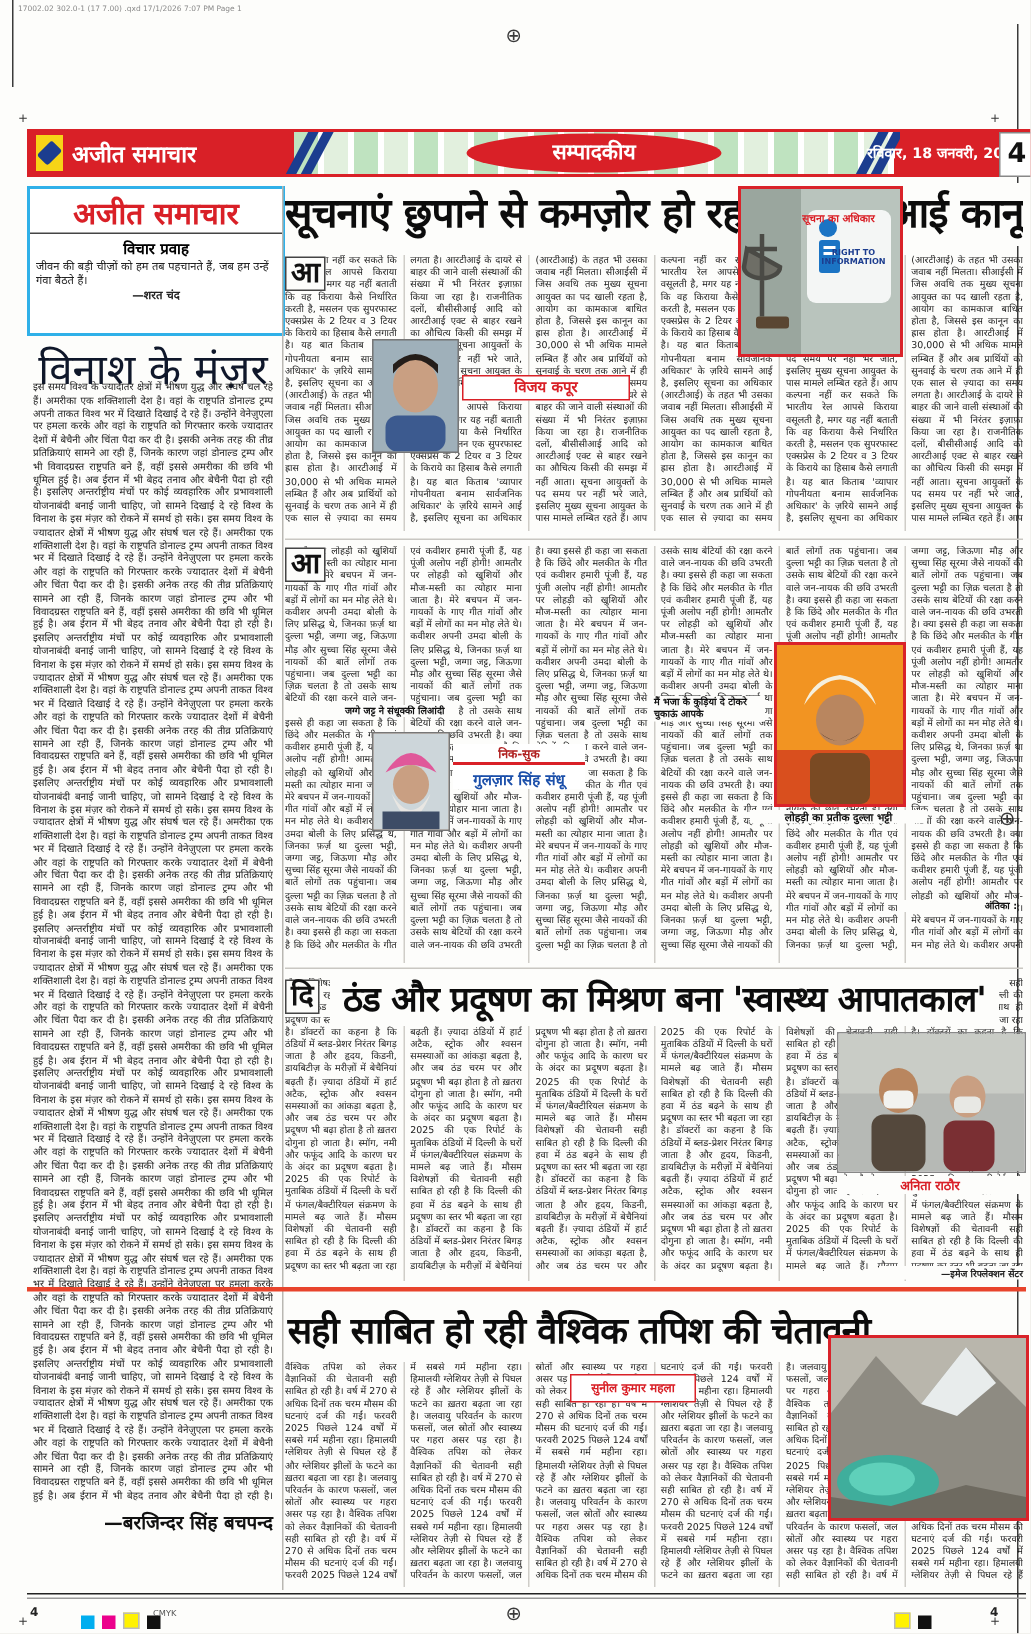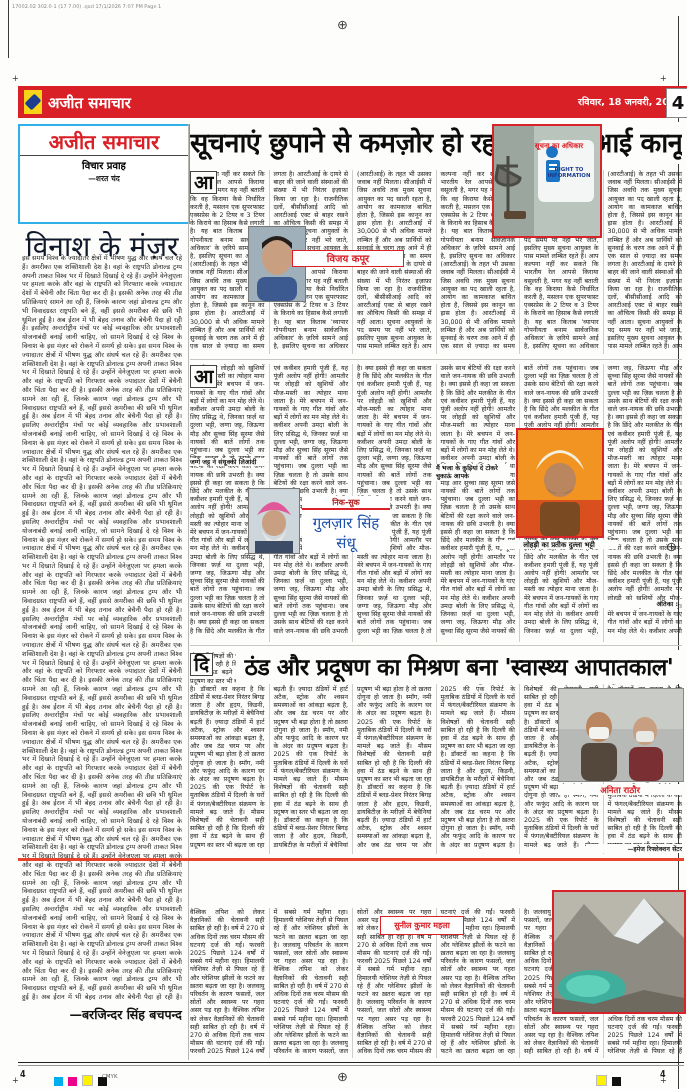--- a/index.html
+++ b/index.html
@@ -38,31 +38,39 @@
   <div class="abs reg" style="left:666px;top:540px;">⊕</div>
   <div class="abs" style="left:12px;top:74px;font-size:8px;color:#333;">+</div>
   <div class="abs" style="left:660px;top:74px;font-size:8px;color:#333;">+</div>
 
   <div class="abs masthead" style="left:18px;top:86px;width:652px;height:32px;">
     <div class="abs" style="left:6px;top:4px;width:18px;height:24px;background:#f7d417;">
       <div style="width:10px;height:14px;background:#1c3d8f;margin:5px auto 0;transform:rotate(45deg);border-radius:2px;"></div>
     </div>
     <div class="abs" style="left:30px;top:6px;font-size:15px;font-weight:800;color:#fff;white-space:nowrap;">अजीत समाचार</div>
 
+    <div class="abs band" style="left:178px;top:2px;width:400px;height:28px;">
+      <div class="abs navy-stripe" style="left:2px;top:0;"></div>
+      <div class="abs navy-stripe" style="left:12px;top:0;"></div>
+      <div class="abs navy-stripe" style="left:382px;top:0;"></div>
+      <div class="abs navy-stripe" style="left:392px;top:0;"></div>
+      <div class="abs oval" style="left:115px;top:1px;width:170px;height:26px;line-height:26px;font-size:14px;">सम्पादकीय</div>
+    </div>
 
     <div class="abs" style="left:582px;top:0;width:88px;height:32px;background:#d92027;"></div>
     <div class="abs" style="left:560px;top:9px;width:86px;font-size:9.5px;font-weight:800;color:#fff;text-align:right;white-space:nowrap;">रविवार, 18 जनवरी, 2026</div>
     <div class="abs" style="left:648px;top:2px;width:22px;height:28px;background:#fff;border:1px solid #888;
          font-size:18px;font-weight:900;color:#111;text-align:center;line-height:28px;">4</div>
   </div>
 
   <div class="abs" style="left:18px;top:124px;width:168px;height:96px;border:2px solid #2fb0e8;background:#fff;">
     <div style="font-size:20px;font-weight:800;color:#d92027;text-align:center;padding-top:2px;border-bottom:1px solid #444;
          font-family:'DejaVu Serif',serif;">अजीत समाचार</div>
     <div style="font-size:10px;font-weight:bold;text-align:center;padding:2px 0 1px;">विचार प्रवाह</div>
+    <div style="font-size:7.4px;line-height:9px;padding:0 4px;color:#222;">जीवन की बड़ी चीज़ों को हम तब पहचानते हैं, जब हम उन्हें गंवा बैठते हैं।</div>
     <div style="font-size:7.6px;font-weight:bold;text-align:center;padding:0 5px;color:#222;">—शरत चंद</div>
   </div>
 
   <div class="abs" style="left:18px;top:226px;width:168px;font-size:28px;font-weight:400;color:#0f172a;text-align:center;
        white-space:nowrap;overflow:hidden;">विनाश के मंज़र</div>
 
   <div class="abs body-text" style="left:22px;top:254px;width:160px;height:748px;font-size:6.6px;line-height:8.8px;">इस समय विश्व के ज्यादातर क्षेत्रों में भीषण युद्ध और संघर्ष चल रहे हैं। अमरीका एक शक्तिशाली देश है। वहां के राष्ट्रपति डोनाल्ड ट्रम्प अपनी ताकत विश्व भर में दिखाते दिखाई दे रहे हैं। उन्होंने वेनेज़ुएला पर हमला करके और वहां के राष्ट्रपति को गिरफ्तार करके ज्यादातर देशों में बेचैनी और चिंता पैदा कर दी है। इसकी अनेक तरह की तीव्र प्रतिक्रियाएं सामने आ रही हैं, जिनके कारण जहां डोनाल्ड ट्रम्प और भी विवादग्रस्त राष्ट्रपति बने हैं, वहीं इससे अमरीका की छवि भी धूमिल हुई है। अब ईरान में भी बेहद तनाव और बेचैनी पैदा हो रही है। इसलिए अन्तर्राष्ट्रीय मंचों पर कोई व्यवहारिक और प्रभावशाली योजनाबंदी बनाई जानी चाहिए, जो सामने दिखाई दे रहे विश्व के विनाश के इस मंज़र को रोकने में समर्थ हो सके। इस समय विश्व के ज्यादातर क्षेत्रों में भीषण युद्ध और संघर्ष चल रहे हैं। अमरीका एक शक्तिशाली देश है। वहां के राष्ट्रपति डोनाल्ड ट्रम्प अपनी ताकत विश्व भर में दिखाते दिखाई दे रहे हैं। उन्होंने वेनेज़ुएला पर हमला करके और वहां के राष्ट्रपति को गिरफ्तार करके ज्यादातर देशों में बेचैनी और चिंता पैदा कर दी है। इसकी अनेक तरह की तीव्र प्रतिक्रियाएं सामने आ रही हैं, जिनके कारण जहां डोनाल्ड ट्रम्प और भी विवादग्रस्त राष्ट्रपति बने हैं, वहीं इससे अमरीका की छवि भी धूमिल हुई है। अब ईरान में भी बेहद तनाव और बेचैनी पैदा हो रही है। इसलिए अन्तर्राष्ट्रीय मंचों पर कोई व्यवहारिक और प्रभावशाली योजनाबंदी बनाई जानी चाहिए, जो सामने दिखाई दे रहे विश्व के विनाश के इस मंज़र को रोकने में समर्थ हो सके। इस समय विश्व के ज्यादातर क्षेत्रों में भीषण युद्ध और संघर्ष चल रहे हैं। अमरीका एक शक्तिशाली देश है। वहां के राष्ट्रपति डोनाल्ड ट्रम्प अपनी ताकत विश्व भर में दिखाते दिखाई दे रहे हैं। उन्होंने वेनेज़ुएला पर हमला करके और वहां के राष्ट्रपति को गिरफ्तार करके ज्यादातर देशों में बेचैनी और चिंता पैदा कर दी है। इसकी अनेक तरह की तीव्र प्रतिक्रियाएं सामने आ रही हैं, जिनके कारण जहां डोनाल्ड ट्रम्प और भी विवादग्रस्त राष्ट्रपति बने हैं, वहीं इससे अमरीका की छवि भी धूमिल हुई है। अब ईरान में भी बेहद तनाव और बेचैनी पैदा हो रही है। इसलिए अन्तर्राष्ट्रीय मंचों पर कोई व्यवहारिक और प्रभावशाली योजनाबंदी बनाई जानी चाहिए, जो सामने दिखाई दे रहे विश्व के विनाश के इस मंज़र को रोकने में समर्थ हो सके। इस समय विश्व के ज्यादातर क्षेत्रों में भीषण युद्ध और संघर्ष चल रहे हैं। अमरीका एक शक्तिशाली देश है। वहां के राष्ट्रपति डोनाल्ड ट्रम्प अपनी ताकत विश्व भर में दिखाते दिखाई दे रहे हैं। उन्होंने वेनेज़ुएला पर हमला करके और वहां के राष्ट्रपति को गिरफ्तार करके ज्यादातर देशों में बेचैनी और चिंता पैदा कर दी है। इसकी अनेक तरह की तीव्र प्रतिक्रियाएं सामने आ रही हैं, जिनके कारण जहां डोनाल्ड ट्रम्प और भी विवादग्रस्त राष्ट्रपति बने हैं, वहीं इससे अमरीका की छवि भी धूमिल हुई है। अब ईरान में भी बेहद तनाव और बेचैनी पैदा हो रही है। इसलिए अन्तर्राष्ट्रीय मंचों पर कोई व्यवहारिक और प्रभावशाली योजनाबंदी बनाई जानी चाहिए, जो सामने दिखाई दे रहे विश्व के विनाश के इस मंज़र को रोकने में समर्थ हो सके। इस समय विश्व के ज्यादातर क्षेत्रों में भीषण युद्ध और संघर्ष चल रहे हैं। अमरीका एक शक्तिशाली देश है। वहां के राष्ट्रपति डोनाल्ड ट्रम्प अपनी ताकत विश्व भर में दिखाते दिखाई दे रहे हैं। उन्होंने वेनेज़ुएला पर हमला करके और वहां के राष्ट्रपति को गिरफ्तार करके ज्यादातर देशों में बेचैनी और चिंता पैदा कर दी है। इसकी अनेक तरह की तीव्र प्रतिक्रियाएं सामने आ रही हैं, जिनके कारण जहां डोनाल्ड ट्रम्प और भी विवादग्रस्त राष्ट्रपति बने हैं, वहीं इससे अमरीका की छवि भी धूमिल हुई है। अब ईरान में भी बेहद तनाव और बेचैनी पैदा हो रही है। इसलिए अन्तर्राष्ट्रीय मंचों पर कोई व्यवहारिक और प्रभावशाली योजनाबंदी बनाई जानी चाहिए, जो सामने दिखाई दे रहे विश्व के विनाश के इस मंज़र को रोकने में समर्थ हो सके। इस समय विश्व के ज्यादातर क्षेत्रों में भीषण युद्ध और संघर्ष चल रहे हैं। अमरीका एक शक्तिशाली देश है। वहां के राष्ट्रपति डोनाल्ड ट्रम्प अपनी ताकत विश्व भर में दिखाते दिखाई दे रहे हैं। उन्होंने वेनेज़ुएला पर हमला करके और वहां के राष्ट्रपति को गिरफ्तार करके ज्यादातर देशों में बेचैनी और चिंता पैदा कर दी है। इसकी अनेक तरह की तीव्र प्रतिक्रियाएं सामने आ रही हैं, जिनके कारण जहां डोनाल्ड ट्रम्प और भी विवादग्रस्त राष्ट्रपति बने हैं, वहीं इससे अमरीका की छवि भी धूमिल हुई है। अब ईरान में भी बेहद तनाव और बेचैनी पैदा हो रही है। इसलिए अन्तर्राष्ट्रीय मंचों पर कोई व्यवहारिक और प्रभावशाली योजनाबंदी बनाई जानी चाहिए, जो सामने दिखाई दे रहे विश्व के विनाश के इस मंज़र को रोकने में समर्थ हो सके। इस समय विश्व के ज्यादातर क्षेत्रों में भीषण युद्ध और संघर्ष चल रहे हैं। अमरीका एक शक्तिशाली देश है। वहां के राष्ट्रपति डोनाल्ड ट्रम्प अपनी ताकत विश्व भर में दिखाते दिखाई दे रहे हैं। उन्होंने वेनेज़ुएला पर हमला करके और वहां के राष्ट्रपति को गिरफ्तार करके ज्यादातर देशों में बेचैनी और चिंता पैदा कर दी है। इसकी अनेक तरह की तीव्र प्रतिक्रियाएं सामने आ रही हैं, जिनके कारण जहां डोनाल्ड ट्रम्प और भी विवादग्रस्त राष्ट्रपति बने हैं, वहीं इससे अमरीका की छवि भी धूमिल हुई है। अब ईरान में भी बेहद तनाव और बेचैनी पैदा हो रही है। इसलिए अन्तर्राष्ट्रीय मंचों पर कोई व्यवहारिक और प्रभावशाली योजनाबंदी बनाई जानी चाहिए, जो सामने दिखाई दे रहे विश्व के विनाश के इस मंज़र को रोकने में समर्थ हो सके। इस समय विश्व के ज्यादातर क्षेत्रों में भीषण युद्ध और संघर्ष चल रहे हैं। अमरीका एक शक्तिशाली देश है। वहां के राष्ट्रपति डोनाल्ड ट्रम्प अपनी ताकत विश्व भर में दिखाते दिखाई दे रहे हैं। उन्होंने वेनेज़ुएला पर हमला करके और वहां के राष्ट्रपति को गिरफ्तार करके ज्यादातर देशों में बेचैनी और चिंता पैदा कर दी है। इसकी अनेक तरह की तीव्र प्रतिक्रियाएं सामने आ रही हैं, जिनके कारण जहां डोनाल्ड ट्रम्प और भी विवादग्रस्त राष्ट्रपति बने हैं, वहीं इससे अमरीका की छवि भी धूमिल हुई है। अब ईरान में भी बेहद तनाव और बेचैनी पैदा हो रही है। इसलिए अन्तर्राष्ट्रीय मंचों पर कोई व्यवहारिक और प्रभावशाली योजनाबंदी बनाई जानी चाहिए, जो सामने दिखाई दे रहे विश्व के विनाश के इस मंज़र को रोकने में समर्थ हो सके।</div>
 
   <div class="abs" style="left:22px;top:1006px;width:160px;font-size:12.5px;font-weight:800;text-align:right;color:#111;">—बरजिन्दर सिंह बचपन्द</div>
 
@@ -74,21 +82,21 @@
   <div class="abs dropcap" style="left:190px;top:171px;">आ</div>
 
   <div class="abs" style="left:248px;top:226px;width:56px;height:74px;background:#93a2ad;border:1px solid #777;overflow:hidden;">
     <svg width="56" height="74">
       <rect width="56" height="74" fill="#9fb0ba"></rect>
       <ellipse cx="28" cy="30" rx="15" ry="18" fill="#c99f82"></ellipse>
       <path d="M13 22 Q28 4 43 22 L43 16 Q28 2 13 16 Z" fill="#241d19"></path>
       <rect x="8" y="50" width="40" height="24" rx="8" fill="#3c5a8f"></rect>
     </svg>
   </div>
-  <div class="abs authorname-box" style="left:292px;top:250px;width:110px;height:15px;font-size:10px;line-height:15px;">विजय कपूर</div>
+  <div class="abs authorname-box" style="left:308px;top:250px;width:110px;height:15px;font-size:10px;line-height:15px;">विजय कपूर</div>
 
   <div class="abs figure" style="left:492px;top:124px;width:106px;height:110px;">
     <svg width="106" height="110">
       <rect width="106" height="110" fill="#b9c4bd"></rect>
       <rect x="0" y="0" width="40" height="110" fill="#9aa69e"></rect>
       <path d="M14 30 v55 M4 40 h20 M4 40 l-2 12 a8 5 0 0 0 24 0 Z" stroke="#4a4a45" stroke-width="3" fill="#6e6e66"></path>
       <rect x="10" y="85" width="22" height="8" rx="2" fill="#5a4632"></rect>
       <rect x="44" y="14" width="56" height="62" rx="6" fill="#f4f6f5"></rect>
       <circle cx="58" cy="26" r="6" fill="#1b74c4"></circle>
       <rect x="52" y="34" width="14" height="22" rx="2" fill="#1b74c4"></rect>
@@ -97,74 +105,75 @@
     </svg>
     <div class="abs" style="left:36px;top:16px;width:58px;font-size:7px;font-weight:800;color:#d92027;text-align:center;line-height:8px;">सूचना का अधिकार</div>
     <div class="abs" style="left:46px;top:40px;width:58px;font-size:5.4px;font-weight:800;color:#1c3d8f;text-align:center;line-height:6.4px;">RIGHT TO INFORMATION</div>
   </div>
 
   <div class="abs" style="left:190px;top:359px;width:492px;height:1px;background:#c9c7c2;"></div>
 
   <div class="abs body-text cols6" style="left:190px;top:364px;width:492px;height:278px;">आमतौर पर लोहड़ी को खुशियों और मौज-मस्ती का त्योहार माना जाता है। मेरे बचपन में जन-गायकों के गाए गीत गांवों और बड़ों में लोगों का मन मोह लेते थे। कवीशर अपनी उमदा बोली के लिए प्रसिद्ध थे, जिनका फ़र्ज़ था दुल्ला भट्टी, जग्गा जट्ट, जिऊणा मौड़ और सुच्चा सिंह सूरमा जैसे नायकों की बातें लोगों तक पहुंचाना। जब दुल्ला भट्टी का ज़िक्र चलता है तो उसके साथ बेटियों की रक्षा करने वाले जन-नायक की छवि उभरती है। क्या इससे ही कहा जा सकता है कि छिंदे और मलकीत के गीत एवं कवीशर हमारी पूंजी हैं, यह पूंजी अलोप नहीं होगी! आमतौर पर लोहड़ी को खुशियों और मौज-मस्ती का त्योहार माना जाता है। मेरे बचपन में जन-गायकों के गाए गीत गांवों और बड़ों में लोगों का मन मोह लेते थे। कवीशर अपनी उमदा बोली के लिए प्रसिद्ध थे, जिनका फ़र्ज़ था दुल्ला भट्टी, जग्गा जट्ट, जिऊणा मौड़ और सुच्चा सिंह सूरमा जैसे नायकों की बातें लोगों तक पहुंचाना। जब दुल्ला भट्टी का ज़िक्र चलता है तो उसके साथ बेटियों की रक्षा करने वाले जन-नायक की छवि उभरती है। क्या इससे ही कहा जा सकता है कि छिंदे और मलकीत के गीत एवं कवीशर हमारी पूंजी हैं, यह पूंजी अलोप नहीं होगी! आमतौर पर लोहड़ी को खुशियों और मौज-मस्ती का त्योहार माना जाता है। मेरे बचपन में जन-गायकों के गाए गीत गांवों और बड़ों में लोगों का मन मोह लेते थे। कवीशर अपनी उमदा बोली के लिए प्रसिद्ध थे, जिनका फ़र्ज़ था दुल्ला भट्टी, जग्गा जट्ट, जिऊणा मौड़ और सुच्चा सिंह सूरमा जैसे नायकों की बातें लोगों तक पहुंचाना। जब दुल्ला भट्टी का ज़िक्र चलता है तो उसके साथ बेटियों की रक्षा करने वाले जन-नायक की छवि उभरती है। क्या इससे ही कहा जा सकता है कि छिंदे और मलकीत के गीत एवं कवीशर हमारी पूंजी हैं, यह पूंजी अलोप नहीं होगी! आमतौर पर लोहड़ी को खुशियों और मौज-मस्ती का त्योहार माना जाता है। मेरे बचपन में जन-गायकों के गाए गीत गांवों और बड़ों में लोगों का मन मोह लेते थे। कवीशर अपनी उमदा बोली के लिए प्रसिद्ध थे, जिनका फ़र्ज़ था दुल्ला भट्टी, जग्गा जट्ट, जिऊणा मौड़ और सुच्चा सिंह सूरमा जैसे नायकों की बातें लोगों तक पहुंचाना। जब दुल्ला भट्टी का ज़िक्र चलता है तो उसके साथ बेटियों की रक्षा करने वाले जन-नायक की छवि उभरती है। क्या इससे ही कहा जा सकता है कि छिंदे और मलकीत के गीत एवं कवीशर हमारी पूंजी हैं, यह पूंजी अलोप नहीं होगी! आमतौर पर लोहड़ी को खुशियों और मौज-मस्ती का त्योहार माना जाता है। मेरे बचपन में जन-गायकों के गाए गीत गांवों और बड़ों में लोगों का मन मोह लेते थे। कवीशर अपनी उमदा बोली के लिए प्रसिद्ध थे, जिनका फ़र्ज़ था दुल्ला भट्टी, जग्गा जट्ट, जिऊणा मौड़ और सुच्चा सिंह सूरमा जैसे नायकों की बातें लोगों तक पहुंचाना। जब दुल्ला भट्टी का ज़िक्र चलता है तो उसके साथ बेटियों की रक्षा करने वाले जन-नायक की छवि उभरती है। क्या इससे ही कहा जा सकता है कि छिंदे और मलकीत के गीत एवं कवीशर हमारी पूंजी हैं, यह पूंजी अलोप नहीं होगी! आमतौर पर लोहड़ी को खुशियों और मौज-मस्ती का त्योहार माना जाता है। मेरे बचपन में जन-गायकों के गाए गीत गांवों और बड़ों में लोगों का मन मोह लेते थे। कवीशर अपनी उमदा बोली के लिए प्रसिद्ध थे, जिनका फ़र्ज़ था दुल्ला भट्टी, जग्गा जट्ट, जिऊणा मौड़ और सुच्चा सिंह सूरमा जैसे नायकों की बातें लोगों तक पहुंचाना। जब दुल्ला भट्टी का ज़िक्र चलता है तो उसके साथ बेटियों की रक्षा करने वाले जन-नायक की छवि उभरती है। क्या इससे ही कहा जा सकता है कि छिंदे और मलकीत के गीत एवं कवीशर हमारी पूंजी हैं, यह पूंजी अलोप नहीं होगी! आमतौर पर लोहड़ी को खुशियों और मौज-मस्ती का त्योहार माना जाता है। मेरे बचपन में जन-गायकों के गाए गीत गांवों और बड़ों में लोगों का मन मोह लेते थे। कवीशर अपनी उमदा बोली के लिए प्रसिद्ध थे, जिनका फ़र्ज़ था दुल्ला भट्टी, जग्गा जट्ट, जिऊणा मौड़ और सुच्चा सिंह सूरमा जैसे नायकों की बातें लोगों तक पहुंचाना। जब दुल्ला भट्टी का ज़िक्र चलता है तो उसके साथ बेटियों की रक्षा करने वाले जन-नायक की छवि उभरती है। क्या इससे ही कहा जा सकता है कि छिंदे और मलकीत के गीत एवं कवीशर हमारी पूंजी हैं, यह पूंजी अलोप नहीं होगी! आमतौर पर लोहड़ी को खुशियों और मौज-मस्ती का त्योहार माना जाता है। मेरे बचपन में जन-गायकों के गाए गीत गांवों और बड़ों में लोगों का मन मोह लेते थे। कवीशर अपनी उमदा बोली के लिए प्रसिद्ध थे, जिनका फ़र्ज़ था दुल्ला भट्टी, जग्गा जट्ट, जिऊणा मौड़ और सुच्चा सिंह सूरमा जैसे नायकों की बातें लोगों तक पहुंचाना। जब दुल्ला भट्टी का ज़िक्र चलता है तो उसके साथ बेटियों की रक्षा करने वाले जन-नायक की छवि उभरती है। क्या इससे ही कहा जा सकता है कि छिंदे और मलकीत के गीत एवं कवीशर हमारी पूंजी हैं, यह पूंजी अलोप नहीं होगी! आमतौर पर लोहड़ी को खुशियों और मौज-मस्ती का त्योहार माना जाता है। मेरे बचपन में जन-गायकों के गाए गीत गांवों और बड़ों में लोगों का मन मोह लेते थे। कवीशर अपनी उमदा बोली के लिए प्रसिद्ध थे, जिनका फ़र्ज़ था दुल्ला भट्टी, जग्गा जट्ट, जिऊणा मौड़ और सुच्चा सिंह सूरमा जैसे नायकों की बातें लोगों तक पहुंचाना। जब दुल्ला भट्टी का ज़िक्र चलता है तो उसके साथ बेटियों की रक्षा करने वाले जन-नायक की छवि उभरती है। क्या इससे ही कहा जा सकता है कि छिंदे और मलकीत के गीत एवं कवीशर हमारी पूंजी हैं, यह पूंजी अलोप नहीं होगी! आमतौर पर लोहड़ी को खुशियों और मौज-मस्ती का त्योहार माना जाता है। मेरे बचपन में जन-गायकों के गाए गीत गांवों और बड़ों में लोगों का मन मोह लेते थे। कवीशर अपनी उमदा बोली के लिए प्रसिद्ध थे, जिनका फ़र्ज़ था दुल्ला भट्टी, जग्गा जट्ट, जिऊणा मौड़ और सुच्चा सिंह सूरमा जैसे नायकों की बातें लोगों तक पहुंचाना। जब दुल्ला भट्टी का ज़िक्र चलता है तो उसके साथ बेटियों की रक्षा करने वाले जन-नायक की छवि उभरती है। क्या इससे ही कहा जा सकता है कि छिंदे और मलकीत के गीत एवं कवीशर हमारी पूंजी हैं, यह पूंजी अलोप नहीं होगी! आमतौर पर लोहड़ी को खुशियों और मौज-मस्ती का त्योहार माना जाता है। मेरे बचपन में जन-गायकों के गाए गीत गांवों और बड़ों में लोगों का मन मोह लेते थे। कवीशर अपनी उमदा बोली के लिए प्रसिद्ध थे, जिनका फ़र्ज़ था दुल्ला भट्टी, जग्गा जट्ट, जिऊणा मौड़ और सुच्चा सिंह सूरमा जैसे नायकों की बातें लोगों तक पहुंचाना। जब दुल्ला भट्टी का ज़िक्र चलता है तो उसके साथ बेटियों की रक्षा करने वाले जन-नायक की छवि उभरती है। क्या इससे ही कहा जा सकता है कि छिंदे और मलकीत के गीत एवं कवीशर हमारी पूंजी हैं, यह पूंजी अलोप नहीं होगी! आमतौर पर लोहड़ी को खुशियों और मौज-मस्ती का त्योहार माना जाता है। मेरे बचपन में जन-गायकों के गाए गीत गांवों और बड़ों में लोगों का मन मोह लेते थे। कवीशर अपनी उमदा बोली के लिए प्रसिद्ध थे, जिनका फ़र्ज़ था दुल्ला भट्टी, जग्गा जट्ट, जिऊणा मौड़ और सुच्चा सिंह सूरमा जैसे नायकों की बातें लोगों तक पहुंचाना। जब दुल्ला भट्टी का ज़िक्र चलता है तो उसके साथ बेटियों की रक्षा करने वाले जन-नायक की छवि उभरती है। क्या इससे ही कहा जा सकता है कि छिंदे और मलकीत के गीत एवं कवीशर हमारी पूंजी हैं, यह पूंजी अलोप नहीं होगी!</div>
   <div class="abs dropcap" style="left:190px;top:365px;">आ</div>
 
-  <div class="abs boldsnip" style="left:190px;top:458px;width:74px;">जग्गे जट्ट ने संधूक्की लिआंदी</div>
+  <div class="abs boldsnip" style="left:190px;top:470px;width:74px;padding-left:40px;">जग्गे जट्ट ने संधूक्की लिआंदी</div>
   <div class="abs boldsnip" style="left:436px;top:464px;width:74px;">मैं भजा के कुड़ियां दे टोकरे चुकाऊं आपके</div>
 
   <div class="abs" style="left:248px;top:488px;width:50px;height:64px;border:1px solid #777;overflow:hidden;background:#d9cfc4;">
     <svg width="50" height="64">
       <rect width="50" height="64" fill="#cdd6da"></rect>
       <path d="M8 26 Q25 0 42 26 Q25 16 8 26 Z" fill="#e0589a"></path>
       <ellipse cx="25" cy="34" rx="12" ry="13" fill="#c99f82"></ellipse>
       <path d="M12 40 Q25 62 38 40 Q32 56 25 56 Q18 56 12 40 Z" fill="#e8e6e2"></path>
       <rect x="6" y="52" width="38" height="12" fill="#3d4c66"></rect>
     </svg>
   </div>
   <div class="abs" style="left:302px;top:496px;width:88px;background:#fff;">
     <div style="font-size:8px;font-weight:800;color:#b02020;text-align:center;border-bottom:2px solid #d92027;padding-bottom:1px;">निक-सुक</div>
-    <div style="font-size:15px;font-weight:400;color:#1b4faa;text-align:center;padding-top:2px;">गुलज़ार सिंह संधू</div>
+    <div style="font-size:10px;font-weight:700;color:#1b4faa;text-align:center;padding-top:2px;">गुलज़ार सिंह संधू</div>
   </div>
 
   <div class="abs figure" style="left:516px;top:428px;width:84px;height:106px;">
     <svg width="84" height="106">
       <rect width="84" height="106" fill="#f29422"></rect>
       <rect y="70" width="84" height="36" fill="#d94f1e"></rect>
       <path d="M18 40 Q42 6 66 40 Q60 22 42 20 Q24 22 18 40 Z" fill="#f5efdd"></path>
       <ellipse cx="42" cy="50" rx="16" ry="17" fill="#b9865f"></ellipse>
       <path d="M28 58 Q42 70 56 58 Q50 64 42 64 Q34 64 28 58 Z" fill="#3a2a1e"></path>
       <rect x="22" y="72" width="40" height="34" rx="6" fill="#7a4a23"></rect>
     </svg>
   </div>
   <div class="abs caption" style="left:500px;top:540px;width:118px;font-size:7px;background:#fdfdfb;">लोहड़ी का प्रतीक दुल्ला भट्टी</div>
   <div class="abs boldsnip" style="left:598px;top:600px;width:80px;text-align:right;">अंतिका :</div>
 
   <div class="abs" style="left:190px;top:645px;width:492px;height:1px;background:#c9c7c2;"></div>
 
   <div class="abs body-text cols6" style="left:190px;top:652px;width:492px;height:202px;">मौसम विशेषज्ञों की चेतावनी सही साबित हो रही है कि दिल्ली की हवा में ठंड बढ़ने के साथ ही प्रदूषण का स्तर भी बढ़ता जा रहा है। डॉक्टरों का कहना है कि ठंडियों में ब्लड-प्रेशर निरंतर बिगड़ जाता है और हृदय, किडनी, डायबिटीज़ के मरीज़ों में बेचैनियां बढ़ती हैं। ज़्यादा ठंडियों में हार्ट अटैक, स्ट्रोक और श्वसन समस्याओं का आंकड़ा बढ़ता है, और जब ठंड चरम पर और प्रदूषण भी बढ़ा होता है तो ख़तरा दोगुना हो जाता है। स्मॉग, नमी और फफूंद आदि के कारण घर के अंदर का प्रदूषण बढ़ता है। 2025 की एक रिपोर्ट के मुताबिक ठंडियों में दिल्ली के घरों में फंगल/बैक्टीरियल संक्रमण के मामले बढ़ जाते हैं। मौसम विशेषज्ञों की चेतावनी सही साबित हो रही है कि दिल्ली की हवा में ठंड बढ़ने के साथ ही प्रदूषण का स्तर भी बढ़ता जा रहा है। डॉक्टरों का कहना है कि ठंडियों में ब्लड-प्रेशर निरंतर बिगड़ जाता है और हृदय, किडनी, डायबिटीज़ के मरीज़ों में बेचैनियां बढ़ती हैं। ज़्यादा ठंडियों में हार्ट अटैक, स्ट्रोक और श्वसन समस्याओं का आंकड़ा बढ़ता है, और जब ठंड चरम पर और प्रदूषण भी बढ़ा होता है तो ख़तरा दोगुना हो जाता है। स्मॉग, नमी और फफूंद आदि के कारण घर के अंदर का प्रदूषण बढ़ता है। 2025 की एक रिपोर्ट के मुताबिक ठंडियों में दिल्ली के घरों में फंगल/बैक्टीरियल संक्रमण के मामले बढ़ जाते हैं। मौसम विशेषज्ञों की चेतावनी सही साबित हो रही है कि दिल्ली की हवा में ठंड बढ़ने के साथ ही प्रदूषण का स्तर भी बढ़ता जा रहा है। डॉक्टरों का कहना है कि ठंडियों में ब्लड-प्रेशर निरंतर बिगड़ जाता है और हृदय, किडनी, डायबिटीज़ के मरीज़ों में बेचैनियां बढ़ती हैं। ज़्यादा ठंडियों में हार्ट अटैक, स्ट्रोक और श्वसन समस्याओं का आंकड़ा बढ़ता है, और जब ठंड चरम पर और प्रदूषण भी बढ़ा होता है तो ख़तरा दोगुना हो जाता है। स्मॉग, नमी और फफूंद आदि के कारण घर के अंदर का प्रदूषण बढ़ता है। 2025 की एक रिपोर्ट के मुताबिक ठंडियों में दिल्ली के घरों में फंगल/बैक्टीरियल संक्रमण के मामले बढ़ जाते हैं। मौसम विशेषज्ञों की चेतावनी सही साबित हो रही है कि दिल्ली की हवा में ठंड बढ़ने के साथ ही प्रदूषण का स्तर भी बढ़ता जा रहा है। डॉक्टरों का कहना है कि ठंडियों में ब्लड-प्रेशर निरंतर बिगड़ जाता है और हृदय, किडनी, डायबिटीज़ के मरीज़ों में बेचैनियां बढ़ती हैं। ज़्यादा ठंडियों में हार्ट अटैक, स्ट्रोक और श्वसन समस्याओं का आंकड़ा बढ़ता है, और जब ठंड चरम पर और प्रदूषण भी बढ़ा होता है तो ख़तरा दोगुना हो जाता है। स्मॉग, नमी और फफूंद आदि के कारण घर के अंदर का प्रदूषण बढ़ता है। 2025 की एक रिपोर्ट के मुताबिक ठंडियों में दिल्ली के घरों में फंगल/बैक्टीरियल संक्रमण के मामले बढ़ जाते हैं। मौसम विशेषज्ञों की चेतावनी सही साबित हो रही है कि दिल्ली की हवा में ठंड बढ़ने के साथ ही प्रदूषण का स्तर भी बढ़ता जा रहा है। डॉक्टरों का कहना है कि ठंडियों में ब्लड-प्रेशर निरंतर बिगड़ जाता है और हृदय, किडनी, डायबिटीज़ के मरीज़ों में बेचैनियां बढ़ती हैं। ज़्यादा ठंडियों में हार्ट अटैक, स्ट्रोक और श्वसन समस्याओं का आंकड़ा बढ़ता है, और जब ठंड चरम पर और प्रदूषण भी बढ़ा होता है तो ख़तरा दोगुना हो जाता है। स्मॉग, नमी और फफूंद आदि के कारण घर के अंदर का प्रदूषण बढ़ता है। 2025 की एक रिपोर्ट के मुताबिक ठंडियों में दिल्ली के घरों में फंगल/बैक्टीरियल संक्रमण के मामले बढ़ जाते हैं। मौसम विशेषज्ञों की चेतावनी सही साबित हो रही है कि दिल्ली की हवा में ठंड बढ़ने के साथ ही प्रदूषण का स्तर भी बढ़ता जा रहा है। डॉक्टरों का कहना है कि ठंडियों में ब्लड-प्रेशर निरंतर बिगड़ जाता है और हृदय, किडनी, डायबिटीज़ के मरीज़ों में बेचैनियां बढ़ती हैं। ज़्यादा ठंडियों में हार्ट अटैक, स्ट्रोक और श्वसन समस्याओं का आंकड़ा बढ़ता है, और जब ठंड चरम पर और प्रदूषण भी बढ़ा होता है तो ख़तरा दोगुना हो जाता है। स्मॉग, नमी और फफूंद आदि के कारण घर के अंदर का प्रदूषण बढ़ता है। 2025 की एक रिपोर्ट के मुताबिक ठंडियों में दिल्ली के घरों में फंगल/बैक्टीरियल संक्रमण के मामले बढ़ जाते हैं। मौसम विशेषज्ञों की चेतावनी सही साबित हो रही है कि दिल्ली की हवा में ठंड बढ़ने के साथ ही प्रदूषण का स्तर भी बढ़ता जा रहा है। डॉक्टरों का कहना है कि ठंडियों में ब्लड-प्रेशर निरंतर बिगड़ जाता है और हृदय, किडनी, डायबिटीज़ के मरीज़ों में बेचैनियां बढ़ती हैं। ज़्यादा ठंडियों में हार्ट अटैक, स्ट्रोक और श्वसन समस्याओं का आंकड़ा बढ़ता है, और जब ठंड चरम पर और प्रदूषण भी बढ़ा होता है तो ख़तरा दोगुना हो जाता है। स्मॉग, नमी और फफूंद आदि के कारण घर के अंदर का प्रदूषण बढ़ता है। 2025 की एक रिपोर्ट के मुताबिक ठंडियों में दिल्ली के घरों में फंगल/बैक्टीरियल संक्रमण के मामले बढ़ जाते हैं। मौसम विशेषज्ञों की चेतावनी सही साबित हो रही है कि दिल्ली की हवा में ठंड बढ़ने के साथ ही प्रदूषण का स्तर भी बढ़ता जा रहा है। डॉक्टरों का कहना है कि ठंडियों में ब्लड-प्रेशर निरंतर बिगड़ जाता है और हृदय, किडनी, डायबिटीज़ के मरीज़ों में बेचैनियां बढ़ती हैं। ज़्यादा ठंडियों में हार्ट अटैक, स्ट्रोक और श्वसन समस्याओं का आंकड़ा बढ़ता है, और जब ठंड चरम पर और प्रदूषण भी बढ़ा होता है तो ख़तरा दोगुना हो जाता है। स्मॉग, नमी और फफूंद आदि के कारण घर के अंदर का प्रदूषण बढ़ता है। 2025 की एक रिपोर्ट के मुताबिक ठंडियों में दिल्ली के घरों में फंगल/बैक्टीरियल संक्रमण के मामले बढ़ जाते हैं।</div>
-  <div class="abs headline" style="left:236px;top:650px;width:446px;height:34px;font-size:23px;line-height:34px;">ठंड और प्रदूषण का मिश्रण बना 'स्वास्थ्य आपातकाल'</div>
+  <div class="abs headline" style="left:220px;top:650px;width:446px;height:34px;font-size:23px;line-height:34px;">ठंड और प्रदूषण का मिश्रण बना 'स्वास्थ्य आपातकाल'</div>
   <div class="abs dropcap" style="left:190px;top:653px;">दि</div>
 
   <div class="abs" style="left:558px;top:688px;width:124px;height:92px;border:1px solid #888;overflow:hidden;">
     <svg width="124" height="92">
       <rect width="124" height="92" fill="#b6b9b5"></rect>
       <rect width="124" height="40" fill="#c9ccc6"></rect>
       <ellipse cx="40" cy="38" rx="13" ry="15" fill="#b9865f"></ellipse>
       <rect x="30" y="38" width="20" height="12" rx="4" fill="#f2f2ef"></rect>
       <rect x="22" y="54" width="36" height="38" rx="8" fill="#54483c"></rect>
       <ellipse cx="86" cy="42" rx="12" ry="14" fill="#c99f82"></ellipse>
       <rect x="77" y="42" width="18" height="11" rx="4" fill="#e8e8e4"></rect>
       <rect x="70" y="58" width="34" height="34" rx="8" fill="#7a2f33"></rect>
     </svg>
   </div>
   <div class="abs" style="left:558px;top:784px;width:124px;font-size:8.5px;font-weight:800;color:#d92027;text-align:center;background:#fdfdfb;">अनिता राठौर</div>
   <div class="abs" style="left:586px;top:844px;width:96px;font-size:6.2px;font-weight:800;text-align:right;color:#222;background:#fdfdfb;">—इमेज रिफ्लेक्शन सेंटर</div>
 
   <div class="abs" style="left:18px;top:858px;width:666px;height:3px;background:#e8442c;"></div>
 
   <div class="abs body-text cols6" style="left:190px;top:908px;width:492px;height:150px;">वैश्विक तपिश को लेकर वैज्ञानिकों की चेतावनी सही साबित हो रही है। वर्ष में 270 से अधिक दिनों तक चरम मौसम की घटनाएं दर्ज की गईं। फरवरी 2025 पिछले 124 वर्षों में सबसे गर्म महीना रहा। हिमालयी ग्लेशियर तेज़ी से पिघल रहे हैं और ग्लेशियर झीलों के फटने का ख़तरा बढ़ता जा रहा है। जलवायु परिवर्तन के कारण फसलों, जल स्रोतों और स्वास्थ्य पर गहरा असर पड़ रहा है। वैश्विक तपिश को लेकर वैज्ञानिकों की चेतावनी सही साबित हो रही है। वर्ष में 270 से अधिक दिनों तक चरम मौसम की घटनाएं दर्ज की गईं। फरवरी 2025 पिछले 124 वर्षों में सबसे गर्म महीना रहा। हिमालयी ग्लेशियर तेज़ी से पिघल रहे हैं और ग्लेशियर झीलों के फटने का ख़तरा बढ़ता जा रहा है। जलवायु परिवर्तन के कारण फसलों, जल स्रोतों और स्वास्थ्य पर गहरा असर पड़ रहा है। वैश्विक तपिश को लेकर वैज्ञानिकों की चेतावनी सही साबित हो रही है। वर्ष में 270 से अधिक दिनों तक चरम मौसम की घटनाएं दर्ज की गईं। फरवरी 2025 पिछले 124 वर्षों में सबसे गर्म महीना रहा। हिमालयी ग्लेशियर तेज़ी से पिघल रहे हैं और ग्लेशियर झीलों के फटने का ख़तरा बढ़ता जा रहा है। जलवायु परिवर्तन के कारण फसलों, जल स्रोतों और स्वास्थ्य पर गहरा असर पड़ रहा है। वैश्विक तपिश को लेकर वैज्ञानिकों की चेतावनी सही साबित हो रही है। वर्ष में 270 से अधिक दिनों तक चरम मौसम की घटनाएं दर्ज की गईं। फरवरी 2025 पिछले 124 वर्षों में सबसे गर्म महीना रहा। हिमालयी ग्लेशियर तेज़ी से पिघल रहे हैं और ग्लेशियर झीलों के फटने का ख़तरा बढ़ता जा रहा है। जलवायु परिवर्तन के कारण फसलों, जल स्रोतों और स्वास्थ्य पर गहरा असर पड़ रहा है। वैश्विक तपिश को लेकर वैज्ञानिकों की चेतावनी सही साबित हो रही है। वर्ष में 270 से अधिक दिनों तक चरम मौसम की घटनाएं दर्ज की गईं। फरवरी 2025 पिछले 124 वर्षों में सबसे गर्म महीना रहा। हिमालयी ग्लेशियर तेज़ी से पिघल रहे हैं और ग्लेशियर झीलों के फटने का ख़तरा बढ़ता जा रहा है। जलवायु परिवर्तन के कारण फसलों, जल स्रोतों और स्वास्थ्य पर गहरा असर पड़ रहा है। वैश्विक तपिश को लेकर वैज्ञानिकों की चेतावनी सही साबित हो रही है। वर्ष में 270 से अधिक दिनों तक चरम मौसम की घटनाएं दर्ज की गईं। फरवरी 2025 पिछले 124 वर्षों में सबसे गर्म महीना रहा। हिमालयी ग्लेशियर तेज़ी से पिघल रहे हैं और ग्लेशियर झीलों के फटने का ख़तरा बढ़ता जा रहा है। जलवायु परिवर्तन के कारण फसलों, जल स्रोतों और स्वास्थ्य पर गहरा असर पड़ रहा है। वैश्विक तपिश को लेकर वैज्ञानिकों की चेतावनी सही साबित हो रही है। वर्ष में 270 से अधिक दिनों तक चरम मौसम की घटनाएं दर्ज की गईं। फरवरी 2025 पिछले 124 वर्षों में सबसे गर्म महीना रहा। हिमालयी ग्लेशियर तेज़ी से पिघल रहे हैं और ग्लेशियर झीलों के फटने का ख़तरा बढ़ता जा रहा है। जलवायु परिवर्तन के कारण फसलों, जल स्रोतों और स्वास्थ्य पर गहरा असर पड़ रहा है। वैश्विक तपिश को लेकर वैज्ञानिकों की चेतावनी सही साबित हो रही है। वर्ष में 270 से अधिक दिनों तक चरम मौसम की घटनाएं दर्ज की गईं। फरवरी 2025 पिछले 124 वर्षों में सबसे गर्म महीना रहा। हिमालयी ग्लेशियर तेज़ी से पिघल रहे हैं और ग्लेशियर झीलों के फटने का ख़तरा बढ़ता जा रहा है। जलवायु परिवर्तन के कारण फसलों, जल स्रोतों और स्वास्थ्य पर गहरा असर पड़ रहा है। वैश्विक तपिश को लेकर वैज्ञानिकों की चेतावनी सही साबित हो रही है। वर्ष में 270 से अधिक दिनों तक चरम मौसम की घटनाएं दर्ज की गईं। फरवरी 2025 पिछले 124 वर्षों में सबसे गर्म महीना रहा। हिमालयी ग्लेशियर तेज़ी से पिघल रहे हैं और ग्लेशियर झीलों के फटने का ख़तरा बढ़ता जा रहा है। जलवायु परिवर्तन के कारण फसलों, जल स्रोतों और स्वास्थ्य पर गहरा असर पड़ रहा है।</div>
+  <div class="abs headline" style="left:190px;top:868px;width:392px;height:38px;font-size:24px;line-height:38px;">सही साबित हो रही वैश्विक तपिश की चेतावनी</div>
   <div class="abs authorname-box" style="left:380px;top:916px;width:82px;height:17px;font-size:8px;line-height:17px;">सुनील कुमार महला</div>
 
   <div class="abs figure" style="left:552px;top:890px;width:130px;height:120px;">
     <svg width="130" height="120">
       <rect width="130" height="120" fill="#8e8b82"></rect>
       <path d="M0 50 L30 12 L60 44 L90 6 L130 46 L130 0 L0 0 Z" fill="#b9b6ac"></path>
       <path d="M60 44 L90 6 L110 30 L84 52 Z" fill="#e8ecec"></path>
       <ellipse cx="38" cy="96" rx="34" ry="18" fill="#3fae9c"></ellipse>
       <ellipse cx="34" cy="94" rx="22" ry="11" fill="#5fd0ba"></ellipse>
       <path d="M0 120 h130 v-14 l-40 -8 -50 14 -40 -6 Z" fill="#6e6a60"></path>

